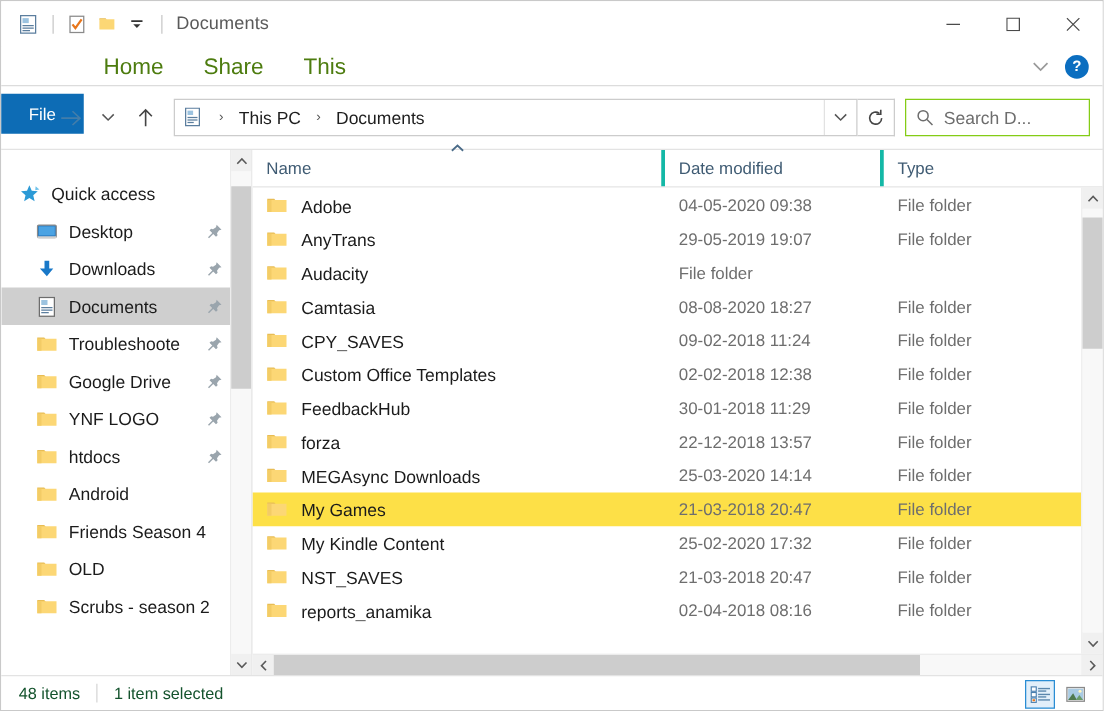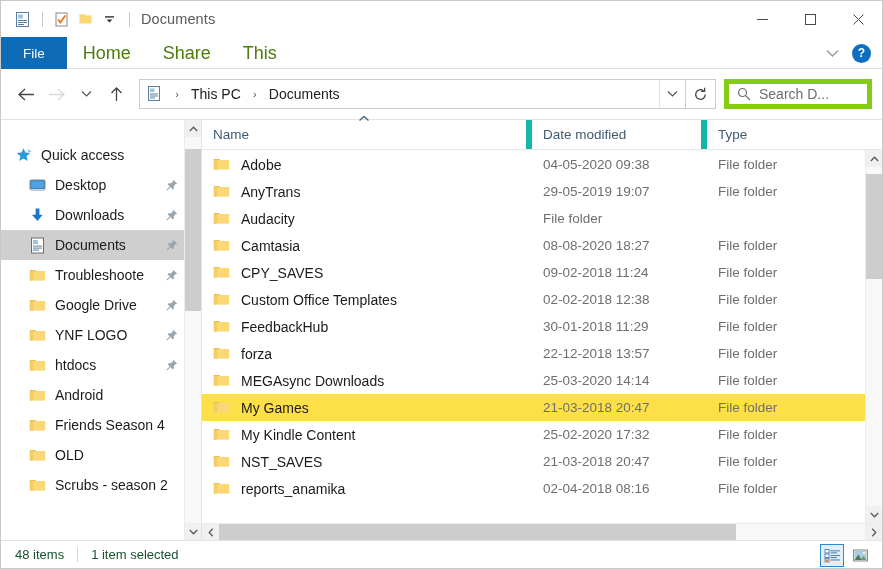--- a/index.html
+++ b/index.html
@@ -62,20 +62,21 @@
   .tab {
     padding: 0 16px; height: 32px;
     display: flex; align-items: center; justify-content: center;
     font-size: 18px; color: #4d7c0f;
     cursor: default;
   }
   .tab.file {
     background: #0d6cb5; color: #ffffff;
     padding: 0 22px;
     font-size: 13.5px;
+    margin-top: 38px;
   }
   .ribbon-right {
     position: absolute; right: 6px; top: 0; height: 32px;
     display: flex; align-items: center; gap: 6px;
   }
   .ribbon-expand {
     width: 28px; height: 28px;
     display: flex; align-items: center; justify-content: center;
   }
   .help-btn {
@@ -133,21 +134,21 @@
   }
   .refresh-btn {
     width: 30px; height: 30px;
     display: flex; align-items: center; justify-content: center;
     border: 1px solid #cccccc; border-left: none;
     flex: 0 0 30px;
   }
   .search-box {
     width: 148px; flex: 0 0 148px;
     height: 30px; margin-left: 8px;
-    border: 5px solid #84cc16;
+    border: 1px solid #84cc16;
     display: flex; align-items: center;
     padding-left: 8px; gap: 8px;
     background: #ffffff;
   }
   .search-text { font-size: 14px; color: #6d6d6d; white-space: nowrap; overflow: hidden; }
 
   
   .body-area {
     flex: 1 1 auto;
     display: flex;
@@ -216,21 +217,21 @@
     height: 30px; flex: 0 0 30px;
     display: flex; align-items: stretch;
     background: #ffffff;
     border-bottom: 1px solid #e5e5e5;
     position: relative;
   }
   .col {
     display: flex; align-items: center;
     font-size: 13.5px; color: #3f5b73;
     padding-left: 11px;
-    border-right: 6px solid #14b8a6;
+    border-right: 3px solid #14b8a6;
     cursor: default; position: relative;
   }
   .col-name { width: 330px; flex: 0 0 330px; }
   .col-date { width: 175px; flex: 0 0 175px; }
   .col-type { flex: 1 1 auto; border-right: none; }
   .sort-chevron {
     position: absolute; top: -10px; left: 50%;
     transform: translateX(-50%);
   }
   .rows-wrap { flex: 1 1 auto; display: flex; min-height: 0; }

